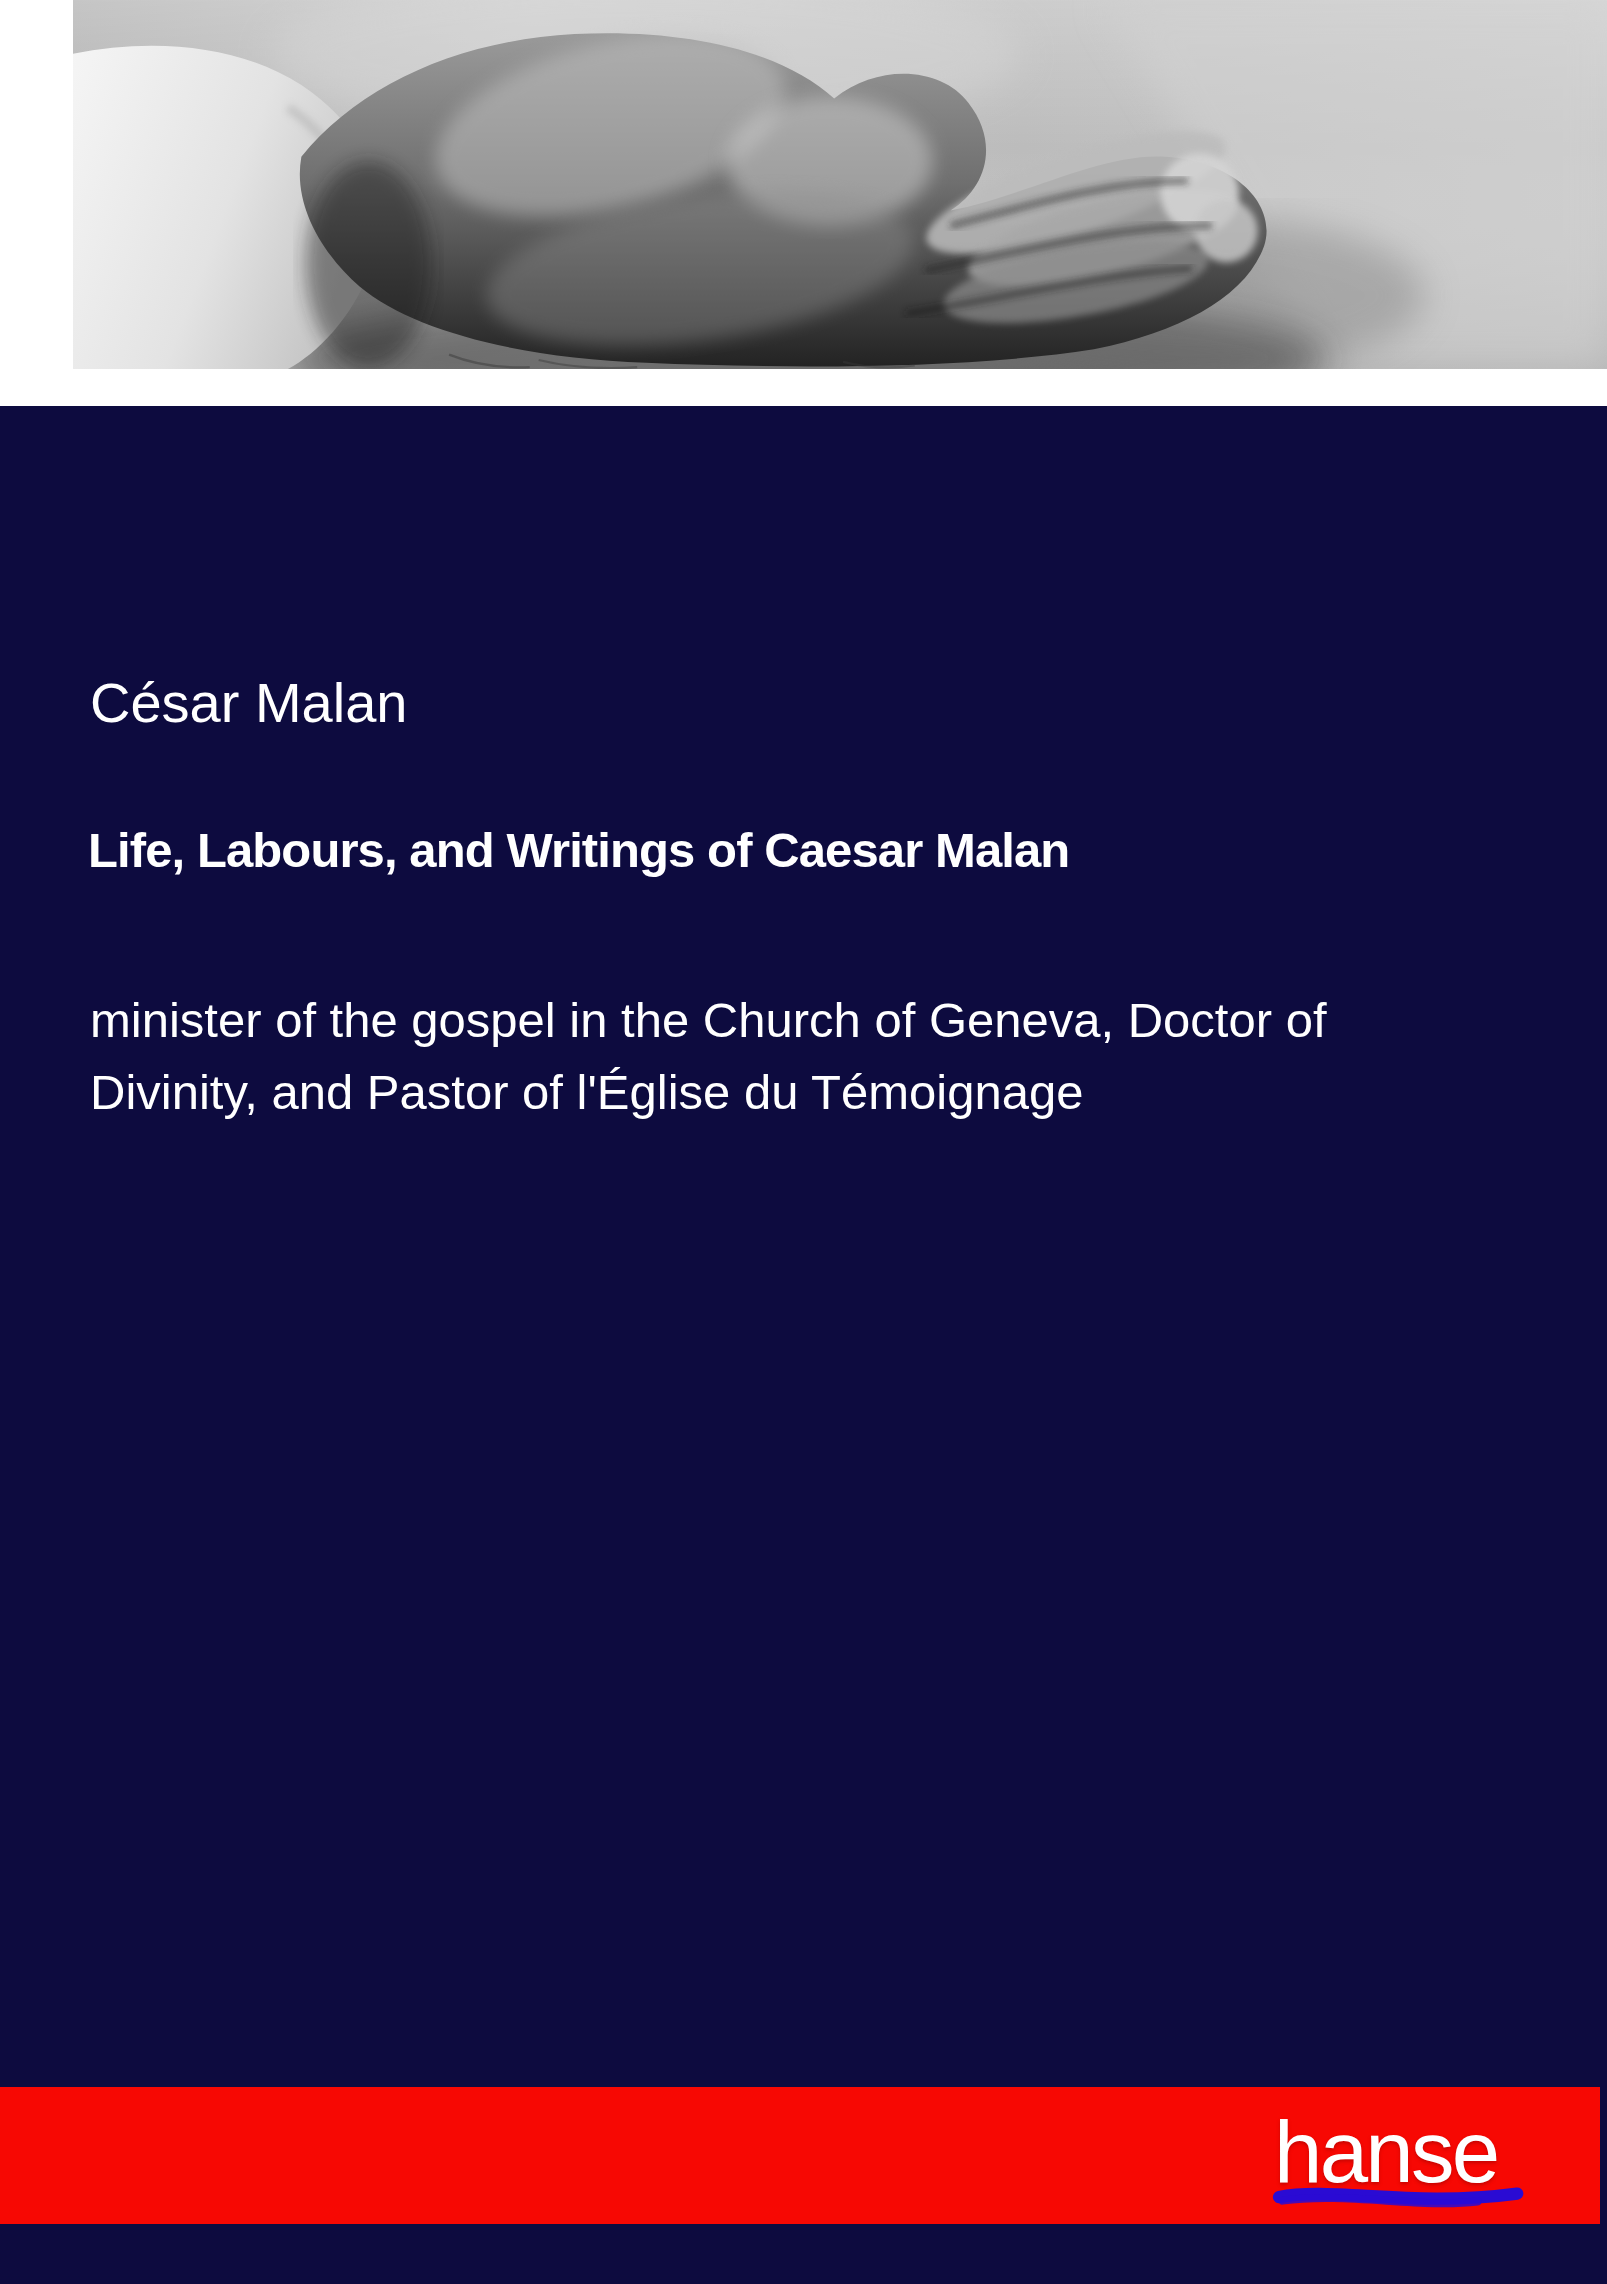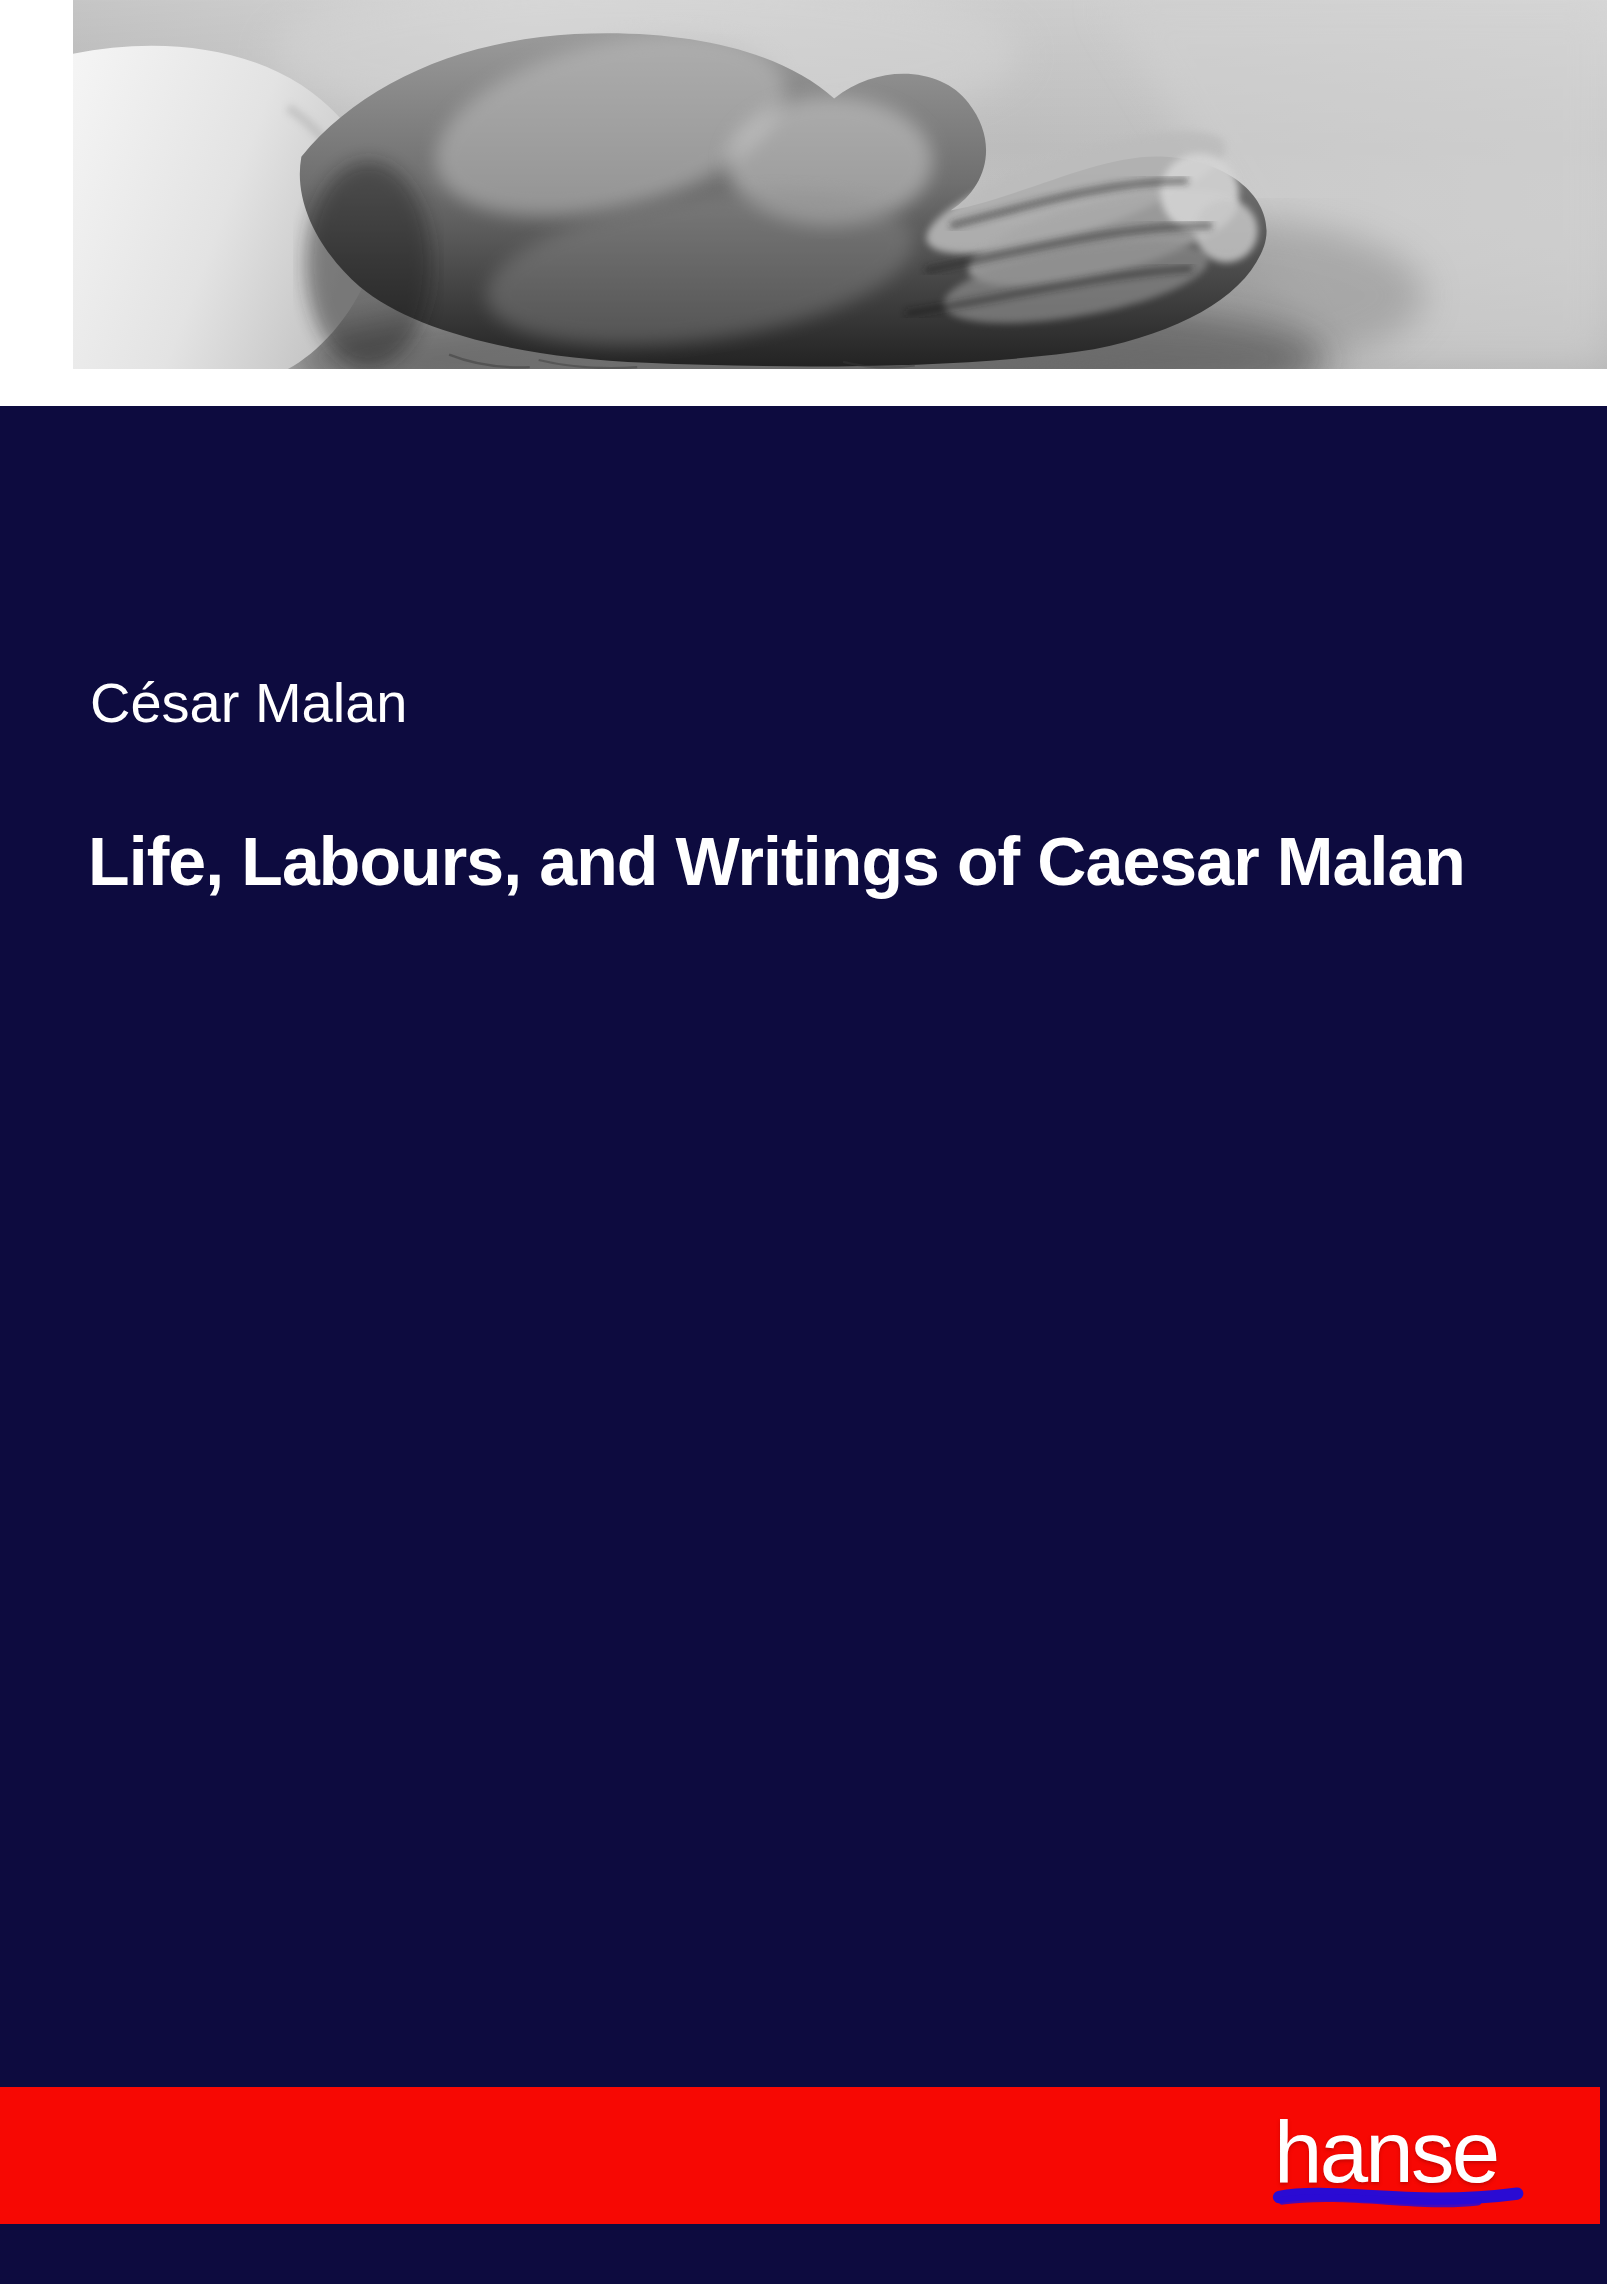--- a/index.html
+++ b/index.html
@@ -28,21 +28,21 @@
   }
   .photo svg { display: block; }
   
   .author {
     position: absolute; left: 90px; top: 670px;
     color: #ffffff; font-size: 56px; font-weight: 400;
     letter-spacing: 0px; white-space: nowrap;
   }
   .title {
     position: absolute; left: 88px; top: 822px;
-    color: #ffffff; font-size: 68px; font-weight: 700;
+    color: #ffffff; font-size: 49px; font-weight: 700;
     letter-spacing: -0.9px; white-space: nowrap;
   }
   .subtitle {
     position: absolute; left: 90px; top: 984px;
     color: #ffffff; font-size: 49px; font-weight: 400;
     line-height: 72px; width: 1397px;
   }
   .subtitle .line { display: block; }
   
   .red-band {
@@ -145,20 +145,24 @@
         <path d="M 520,402 q 50,12 110,8" stroke="#3a3a3a" stroke-width="2.5" fill="none" opacity="0.45"></path>
         <path d="M 860,404 q 40,10 80,4" stroke="#3a3a3a" stroke-width="2.5" fill="none" opacity="0.45"></path>
       </svg>
     </div>
   </div>
 
   <div class="author">César Malan</div>
 
   <div class="title">Life, Labours, and Writings of Caesar Malan</div>
 
+  <div class="subtitle">
+    <span class="line">minister of the gospel in the Church of Geneva, Doctor of</span>
+    <span class="line">Divinity, and Pastor of l'Église du Témoignage</span>
+  </div>
 
   <div class="red-band"></div>
 
   <div class="logo-text">hanse</div>
   <div class="logo-swoosh">
     <svg width="262" height="30" viewBox="0 0 292 34" xmlns="http://www.w3.org/2000/svg">
       <path d="M 10,16 C 70,4 160,28 280,12" stroke="#2a0bd3" stroke-width="14" stroke-linecap="round" fill="none"></path>
       <path d="M 14,20 C 85,10 170,29 235,21" stroke="#2a0bd3" stroke-width="9" stroke-linecap="round" fill="none" opacity="0.85"></path>
     </svg>
   </div>

